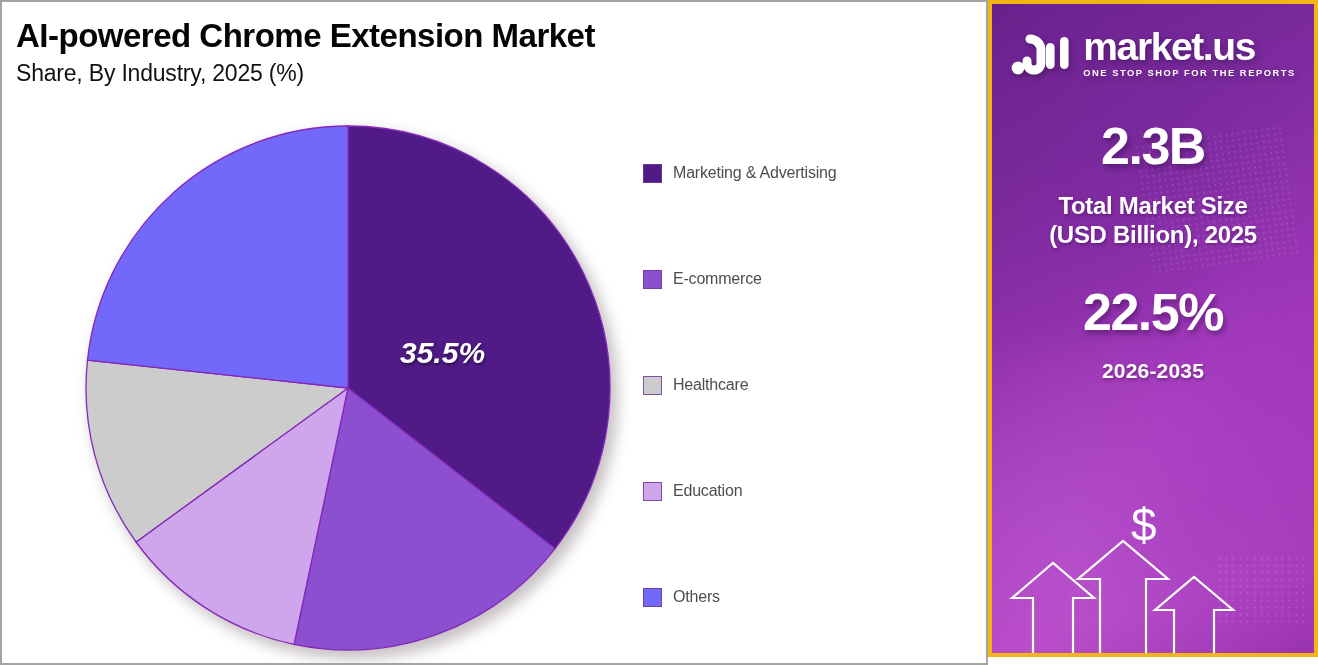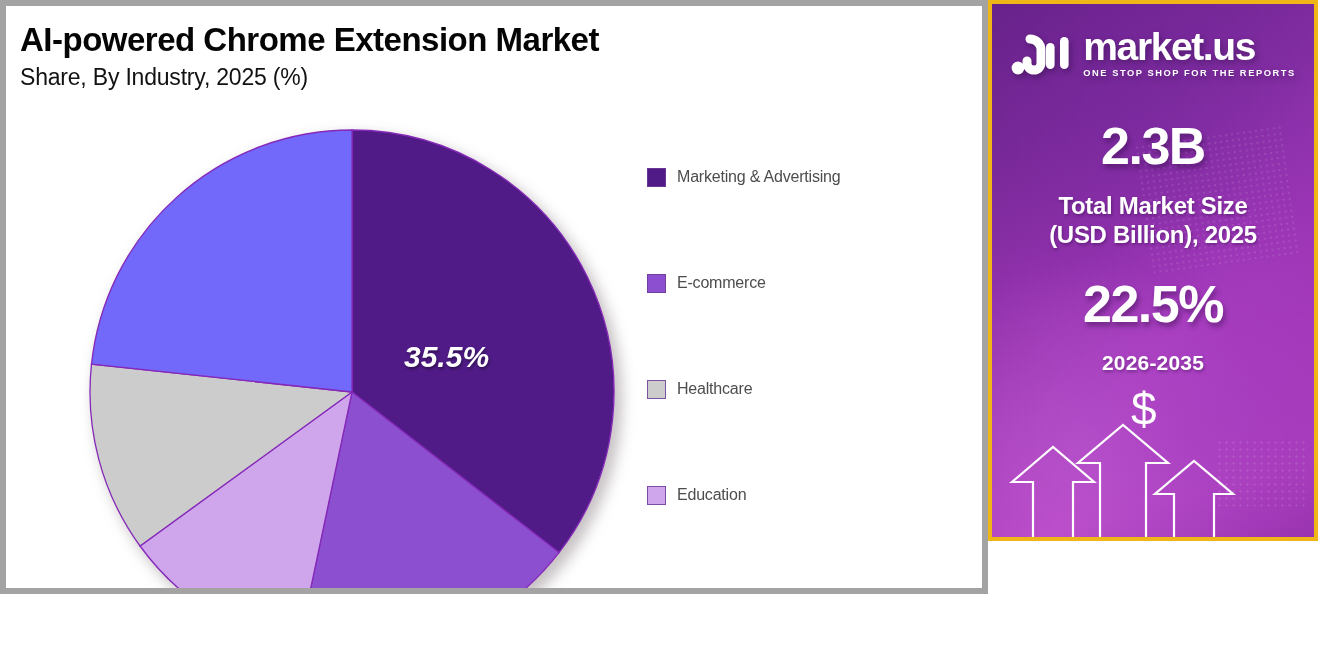--- a/index.html
+++ b/index.html
@@ -12,23 +12,23 @@
   #root {
     position: relative;
     width: 1318px; height: 665px;
     display: flex;
     background: #ffffff;
   }
 
   
   .chart-panel {
     position: relative;
-    width: 988px; height: 594px;
+    width: 988px; height: 665px;
     background: #ffffff;
-    border: 6px solid #a3a3a3;
+    border: 2px solid #a3a3a3;
     overflow: hidden;
     padding-left: 40px;
   }
   .titles { position: absolute; left: 14px; top: 16px; }
   .chart-title {
     font-size: 33px;
     font-weight: bold;
     color: #050505;
     letter-spacing: -0.5px;
     line-height: 1.12;
@@ -87,21 +87,21 @@
   .legend-label {
     font-size: 16px;
     color: #4d4d4d;
     letter-spacing: -0.2px;
     white-space: nowrap;
   }
 
   
   .stats-panel {
     position: relative;
-    width: 330px; height: 541px;
+    width: 330px; height: 657px;
     border: 4px solid #f0b517;
     background: linear-gradient(165deg, #6d2392 0%, #7d2a9e 22%, #9b34b5 48%, #ad3cc0 68%, #b944c6 88%, #a637b8 100%);
     overflow: hidden;
     flex: 0 0 330px;
   }
   .stats-bg-photo {
     position: absolute; inset: 0;
     background:
       radial-gradient(circle at 68% 78%, rgba(160,60,190,0.55) 0%, rgba(150,50,180,0.0) 42%),
       radial-gradient(circle at 28% 84%, rgba(200,120,220,0.35) 0%, rgba(200,120,220,0) 38%),
@@ -172,21 +172,21 @@
   .stat-caption-sm {
     font-size: 21px;
     font-weight: bold;
     color: #ffffff;
     line-height: 1.25;
     letter-spacing: 0.2px;
     text-shadow: 1px 2px 3px rgba(50,10,70,0.4);
   }
   .m-top-1 { margin-top: 42px; }
   .m-top-2 { margin-top: 20px; }
-  .m-top-3 { margin-top: 28px; }
+  .m-top-3 { margin-top: 36px; }
   .m-top-4 { margin-top: 20px; }
 
   .arrows-area {
     position: absolute;
     left: 0; right: 0; bottom: 0;
     height: 160px;
     z-index: 3;
   }
 </style>
 </head>

